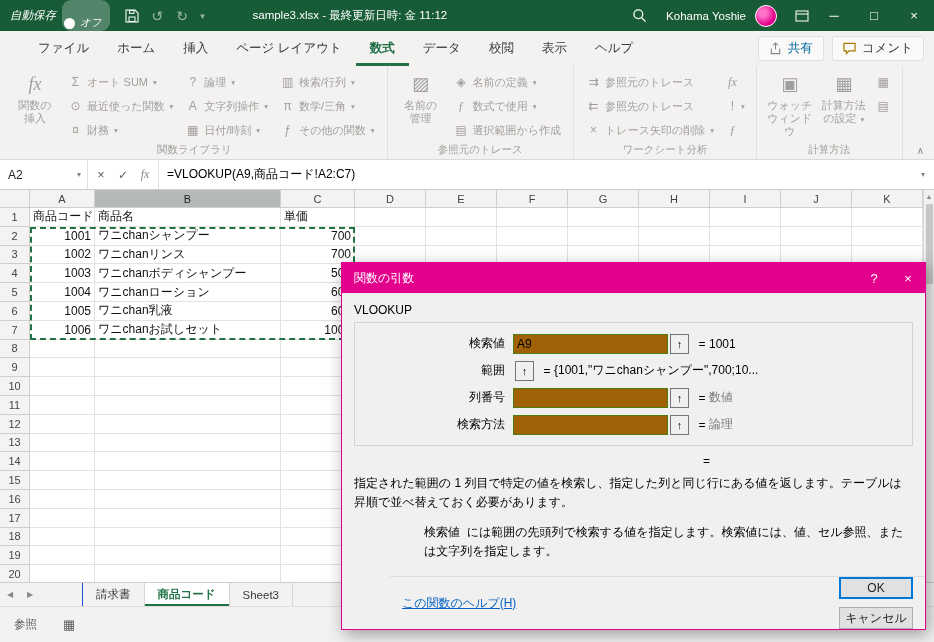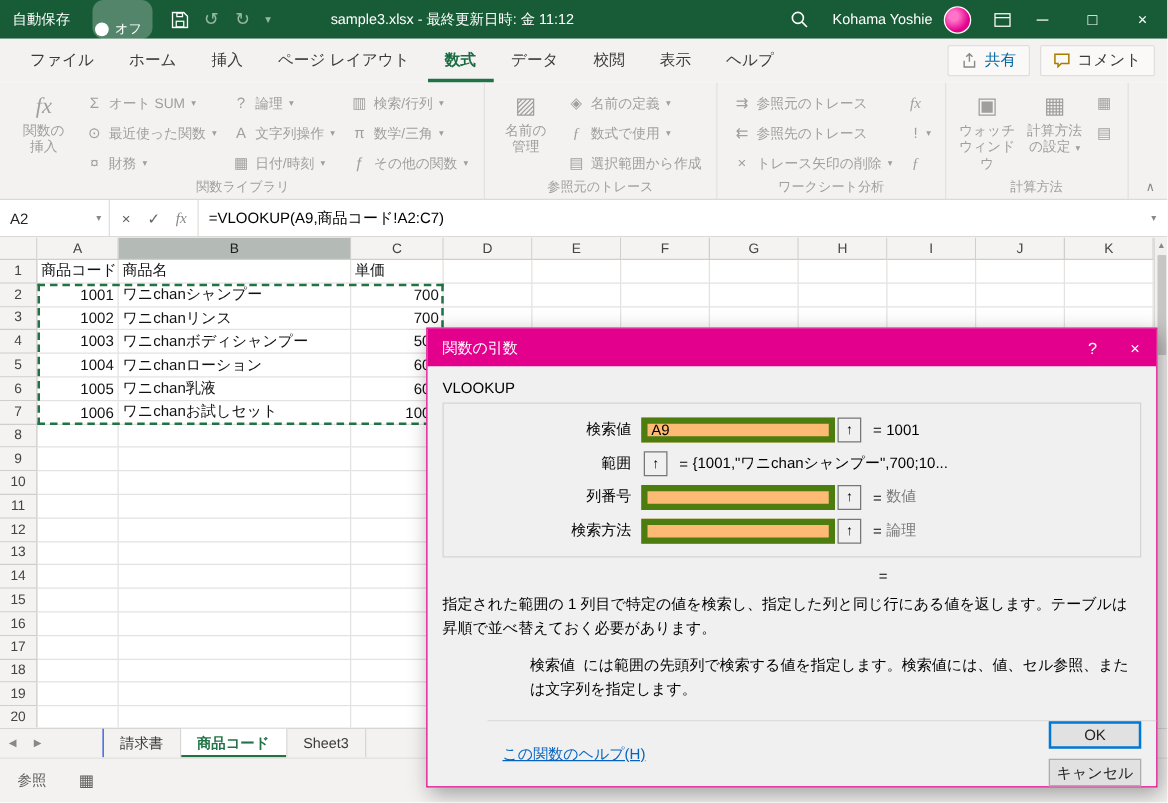--- a/index.html
+++ b/index.html
@@ -2,37 +2,37 @@
 <html><head>
 <meta charset="utf-8">
 <style>
   *{margin:0;padding:0;box-sizing:border-box;}
   html,body{width:934px;height:642px;background:#fff;}
   .app{position:relative;width:934px;height:642px;overflow:hidden;display:flex;flex-direction:column;
        font-family:"Liberation Sans","DejaVu Sans",sans-serif;font-size:12px;color:#252423;}
 
   
   .titlebar{flex:0 0 30px;background:#185c37;color:#fff;display:flex;align-items:center;font-size:11.5px;}
-  .autosave{display:flex;align-items:center;gap:18px;padding:0 10px;}
+  .autosave{display:flex;align-items:center;gap:6px;padding:0 10px;font-style:italic;}
   .as-pill{display:flex;align-items:center;gap:5px;background:rgba(255,255,255,.25);border-radius:9px;
            padding:16px 8px 1px 2px;font-size:10.5px;}
   .as-dot{width:11px;height:11px;border-radius:50%;background:#fff;}
   .tb-icon{width:25px;height:30px;display:flex;align-items:center;justify-content:center;font-size:14px;}
   .tb-icon.dim{opacity:.55;}
   .tb-icon.sm{font-size:9px;width:16px;}
   .tb-title{margin-left:42px;white-space:nowrap;}
   .tb-right{margin-left:auto;display:flex;align-items:center;height:100%;}
   .searchbtn{width:30px;height:30px;display:flex;align-items:center;justify-content:center;}
   .user{display:flex;align-items:center;gap:9px;margin:0 12px;white-space:nowrap;}
   .avatar{width:22px;height:22px;border-radius:50%;border:1.5px solid #fff;
           background:radial-gradient(circle at 35% 35%, #ff73c8 20%, #e3008c 65%);}
   .winbtn{width:40px;height:30px;display:flex;align-items:center;justify-content:center;font-size:13px;}
 
   
-  .menubar{flex:0 0 35px;background:#f3f2f1;display:flex;align-items:stretch;padding-left:10px;color:#3b3a39;font-size:12.5px;}
+  .menubar{flex:0 0 35px;background:#f3f2f1;display:flex;align-items:stretch;padding-left:24px;color:#3b3a39;font-size:12.5px;}
   .rtab{padding:0 14px;display:flex;align-items:center;white-space:nowrap;}
   .rtab.active{color:#1b6b43;font-weight:bold;box-shadow:inset 0 -3px 0 0 #217346;}
   .mb-right{margin-left:auto;display:flex;align-items:center;gap:8px;padding-right:10px;}
   .pillbtn{display:flex;align-items:center;gap:6px;background:#faf9f8;border:1px solid #e1dfdd;
            border-radius:2px;padding:3px 10px;white-space:nowrap;}
   .pillbtn.muted{color:#0369a1;}
 
   
   .ribbon{flex:0 0 93px;background:#f3f2f1;border-bottom:1px solid #dcdad8;display:flex;position:relative;padding-left:2px;}
   .rgroup{position:relative;display:flex;align-items:flex-start;padding:3px 6px 16px 6px;border-right:1px solid #e3e1df;}
@@ -92,21 +92,21 @@
           border:1px solid #e3008c;box-shadow:3px 5px 16px rgba(0,0,0,.35);z-index:20;
           display:flex;flex-direction:column;}
   .dlg-title{flex:0 0 30px;background:#e3008c;color:#fff;display:flex;align-items:center;padding-left:12px;}
   .dlg-controls{margin-left:auto;display:flex;height:100%;}
   .dlg-cbtn{width:34px;display:flex;align-items:center;justify-content:center;font-size:13px;}
   .dlg-body{flex:1;padding:8px 12px 0;overflow:hidden;color:#000;}
   .fn-name{margin:2px 0 5px;}
   .fieldbox{border:1px solid #d6d4d2;padding:7px 8px;}
   .frow{display:flex;align-items:center;height:27px;}
   .flabel{width:150px;text-align:right;padding-right:8px;flex:0 0 150px;}
-  .finput{width:155px;height:20px;border:5px solid #4d7c0f;background:#fdba74;font:inherit;padding:0 3px;flex:0 0 155px;}
+  .finput{width:155px;height:20px;border:1px solid #4d7c0f;background:#a16207;font:inherit;padding:0 3px;flex:0 0 155px;}
   .fbtn{width:19px;height:20px;border:1px solid #767676;background:#f0f0f0;margin-left:2px;
         display:flex;align-items:center;justify-content:center;font-size:11px;flex:0 0 19px;}
   .feq{width:14px;text-align:center;margin-left:6px;flex:0 0 14px;}
   .fres{flex:1;white-space:nowrap;overflow:hidden;}
   .fres.muted{color:#7a7a7a;}
   .eqline{padding-left:349px;margin-top:8px;height:16px;}
   .desc{margin-top:4px;line-height:1.55;}
   .fieldhelp{margin:12px 0 0 70px;line-height:1.55;}
   .resultline{margin-top:16px;}
   .dlg-footer{flex:0 0 44px;border-top:1px solid #dcdcdc;display:flex;align-items:center;padding:0 12px;margin-left:48px;}

